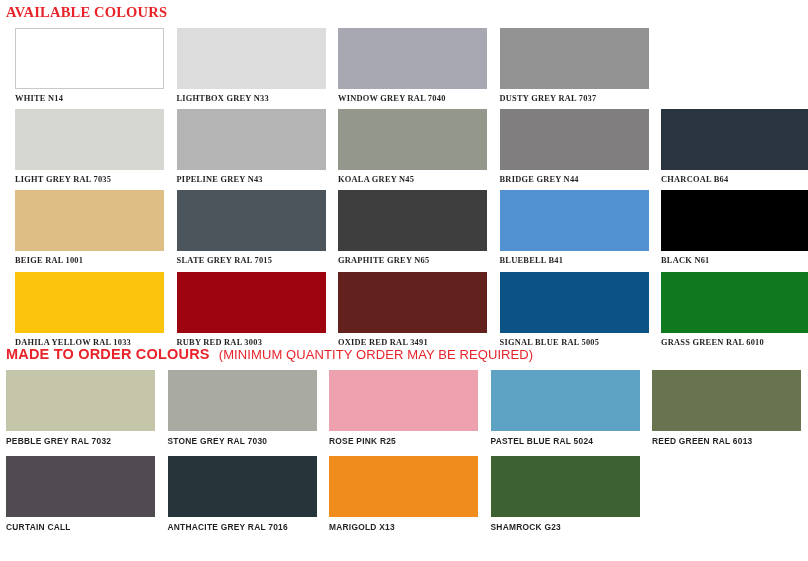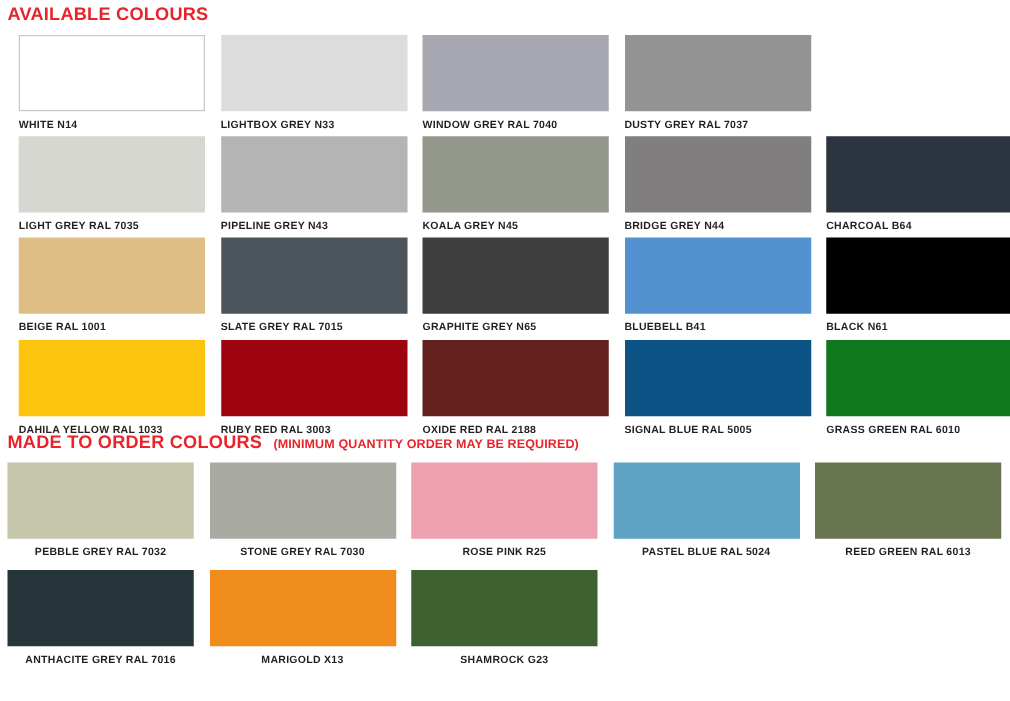--- a/index.html
+++ b/index.html
@@ -26,22 +26,22 @@
   }
   .section-title {
     font-size: 14.5px;
     font-weight: bold;
     letter-spacing: 0.2px;
     color: #e8242a;
     line-height: 1;
     white-space: nowrap;
   }
   .section-note {
-    font-size: 10px;
-    font-weight: bold;
+    font-size: 13px;
+    font-weight: normal;
     letter-spacing: 0.1px;
     color: #e8242a;
     line-height: 1;
     white-space: nowrap;
   }
 
   
   .grid {
     display: grid;
     grid-template-columns: repeat(5, 149px);
@@ -64,26 +64,26 @@
     font-size: 8.4px;
     font-weight: bold;
     letter-spacing: 0.25px;
     color: #231f20;
     line-height: 1;
     padding-top: 6px;
     padding-bottom: 0;
     white-space: nowrap;
   }
 
-  .block-available { padding-top: 5px; }
+  .block-available { padding-top: 5px; font-family: Liberation Serif, serif; }
   .block-available .grid { margin-top: 8px; padding-left: 15px; }
   .block-available .grid + .grid { margin-top: 6px; }
 
   .block-mto { }
-  .block-mto .grid { margin-top: 8px; text-align: center; }
+  .block-mto .grid { margin-top: 8px; }
   .block-mto .grid + .grid { margin-top: 11px; }
 </style>
 </head>
 <body>
 
 <div class="page">
 
   <div class="block-available">
     <div class="section-head">
       <span class="section-title">AVAILABLE COLOURS</span>
@@ -159,21 +159,21 @@
       <div class="swatch-cell">
         <span class="swatch-chip" style="background-color: rgb(252, 196, 13);"></span>
         <div class="swatch-label">DAHILA YELLOW RAL 1033</div>
       </div>
       <div class="swatch-cell">
         <span class="swatch-chip" style="background-color: rgb(157, 4, 16);"></span>
         <div class="swatch-label">RUBY RED RAL 3003</div>
       </div>
       <div class="swatch-cell">
         <span class="swatch-chip" style="background-color: rgb(99, 33, 29);"></span>
-        <div class="swatch-label">OXIDE RED RAL 2188</div>
+        <div class="swatch-label">OXIDE RED RAL 3491</div>
       </div>
       <div class="swatch-cell">
         <span class="swatch-chip" style="background-color: rgb(13, 82, 133);"></span>
         <div class="swatch-label">SIGNAL BLUE RAL 5005</div>
       </div>
       <div class="swatch-cell">
         <span class="swatch-chip" style="background-color: rgb(16, 121, 30);"></span>
         <div class="swatch-label">GRASS GREEN RAL 6010</div>
       </div>
     </div>
@@ -203,20 +203,24 @@
         <div class="swatch-label">PASTEL BLUE RAL 5024</div>
       </div>
       <div class="swatch-cell">
         <span class="swatch-chip" style="background-color: rgb(104, 116, 79);"></span>
         <div class="swatch-label">REED GREEN RAL 6013</div>
       </div>
     </div>
 
     <div class="grid">
       <div class="swatch-cell">
+        <span class="swatch-chip" style="background-color: rgb(79, 75, 80);"></span>
+        <div class="swatch-label">CURTAIN CALL</div>
+      </div>
+      <div class="swatch-cell">
         <span class="swatch-chip" style="background-color: rgb(38, 53, 58);"></span>
         <div class="swatch-label">ANTHACITE GREY RAL 7016</div>
       </div>
       <div class="swatch-cell">
         <span class="swatch-chip" style="background-color: rgb(239, 140, 28);"></span>
         <div class="swatch-label">MARIGOLD X13</div>
       </div>
       <div class="swatch-cell">
         <span class="swatch-chip" style="background-color: rgb(61, 97, 48);"></span>
         <div class="swatch-label">SHAMROCK G23</div>

